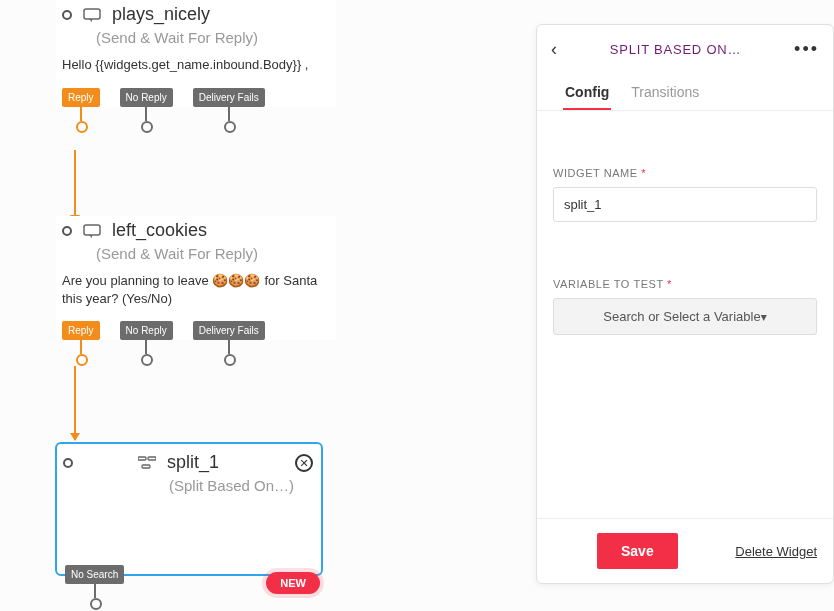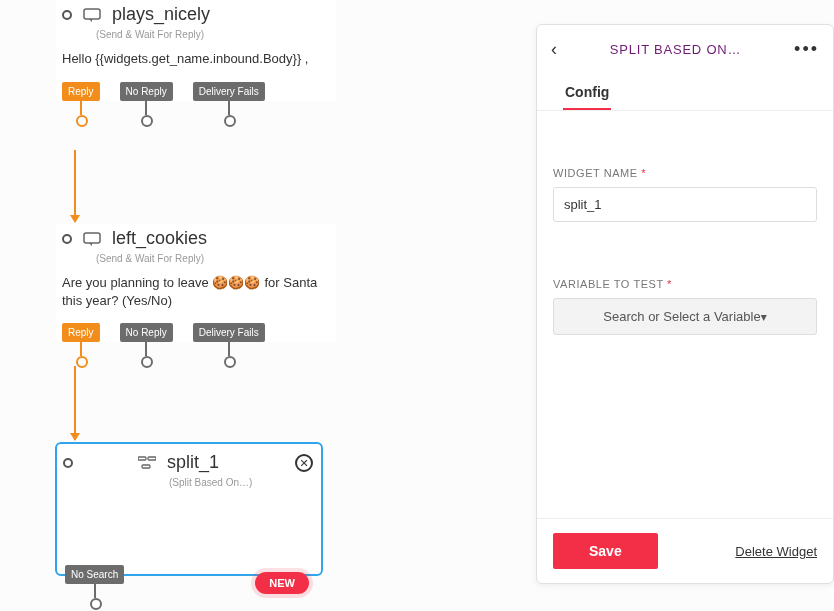--- a/index.html
+++ b/index.html
@@ -20,31 +20,31 @@
 .widget {
   position: absolute; background: #fff;
 }
 .widget.selected { border: 2px solid #30a5ec; border-radius: 6px; }
 .w-head { display: flex; align-items: center; gap: 10px; padding: 4px 6px 2px 6px; }
 .dot-handle {
   width: 10px; height: 10px; border: 2px solid #555; border-radius: 50%; background: #fff; flex: 0 0 auto;
 }
 .w-icon { width: 20px; height: 16px; display: inline-flex; align-items: center; justify-content: center; color: #666; }
 .w-title { font-size: 18px; color: #333; font-weight: 500; }
-.w-sub { font-size: 10px; color: #999; margin-left: 40px; margin-top: 2px; }
+.w-sub { font-size: 15px; color: #999; margin-left: 40px; margin-top: 2px; }
 .w-body { font-size: 13px; color: #333; padding: 10px 6px 14px 6px; line-height: 1.35; }
 .pills { display: flex; gap: 20px; padding: 0 6px; }
 .pill {
   font-size: 10px; color: #fff; background: #6c6c6c; border-radius: 2px; padding: 4px 6px;
   position: relative;
 }
 .pill.orange { background: #f28c1a; }
 .pill.red {
   background: #f22f46; border-radius: 14px; padding: 5px 14px; font-size: 11px; font-weight: 700;
-  position: absolute; right: 12px; bottom: -10px;
+  position: absolute; right: 1px; bottom: -10px;
   box-shadow: 0 0 0 4px rgba(242,47,70,0.15);
 }
 .pill .conn {
   position: absolute; left: 50%; transform: translateX(-50%); top: 100%;
   width: 2px; height: 14px; background: #6c6c6c;
 }
 .pill.orange .conn { background: #f28c1a; }
 .pill .conn::after {
   content: ""; position: absolute; left: -4px; top: 14px;
   width: 8px; height: 8px; border: 2px solid #6c6c6c; border-radius: 50%; background: #fff;
@@ -91,21 +91,21 @@
 }
 .sel {
   width: 100%; border:1px solid #ddd; background:#f3f3f3; border-radius:3px; padding: 10px 10px;
   font-size: 13px; color:#555; display:flex; justify-content:center; align-items:center; cursor:pointer;
 }
 .chev { font-size: 12px; color:#555; }
 .p-foot {
   margin-top:auto; border-top:1px solid #eee; padding: 14px 16px; display:flex; justify-content:space-between; align-items:center;
 }
 .btn-save {
-  background:#f22f46; color:#fff; border:none; padding: 10px 36px; font-size: 14px; font-weight:600; cursor:pointer; border-radius:2px;
+  background:#f22f46; color:#fff; border:none; padding: 10px 24px; font-size: 14px; font-weight:600; cursor:pointer; border-radius:2px;margin-left:44px;
 }
 .lnk { font-size: 13px; color:#333; text-decoration: underline; cursor:pointer; }
 </style>
 </head>
 <body>
 
 <div class="canvas">
 
   <div class="edge" style="left:74px; top:150px; height:72px;">
     <div class="arrow"></div>
@@ -128,21 +128,21 @@
     </div>
     <div class="w-sub">(Send &amp; Wait For Reply)</div>
     <div class="w-body">Hello {{widgets.get_name.inbound.Body}} ,</div>
     <div class="pills">
       <span class="pill orange"><span>Reply</span><span class="conn"></span></span>
       <span class="pill"><span>No Reply</span><span class="conn"></span></span>
       <span class="pill"><span>Delivery Fails</span><span class="conn"></span></span>
     </div>
   </div>
 
-  <div class="widget" style="left:56px; top:224px; width:280px;">
+  <div class="widget" style="left:56px; top:216px; width:280px;">
     <div class="w-head">
       <span class="dot-handle"></span>
       <span class="w-icon">
         <svg width="18" height="14" viewBox="0 0 18 14">
             <rect x="1" y="1" width="16" height="10" rx="2" fill="none" stroke="#666" stroke-width="1.5"></rect>
             <path d="M6 11 L9 14 L9 11" fill="#666"></path>
           </svg>
       </span>
       <span class="w-title">left_cookies</span>
     </div>
@@ -181,20 +181,21 @@
 </div>
 
 <div class="panel">
   <div class="p-head">
     <span class="p-back">‹</span>
     <span class="p-title">SPLIT BASED ON…</span>
     <span class="p-menu">•••</span>
   </div>
   <div class="tabs">
     <div class="tab active">Config</div>
+    <div class="tab">Transitions</div>
   </div>
   <div class="p-body">
     <div class="lbl">
       <span>WIDGET NAME</span> <span class="req">*</span>
     </div>
     <input class="inp" value="split_1" style="">
     <div style="height:16px"></div>
     <div class="lbl">
       <span>VARIABLE TO TEST</span> <span class="req">*</span>
     </div>

